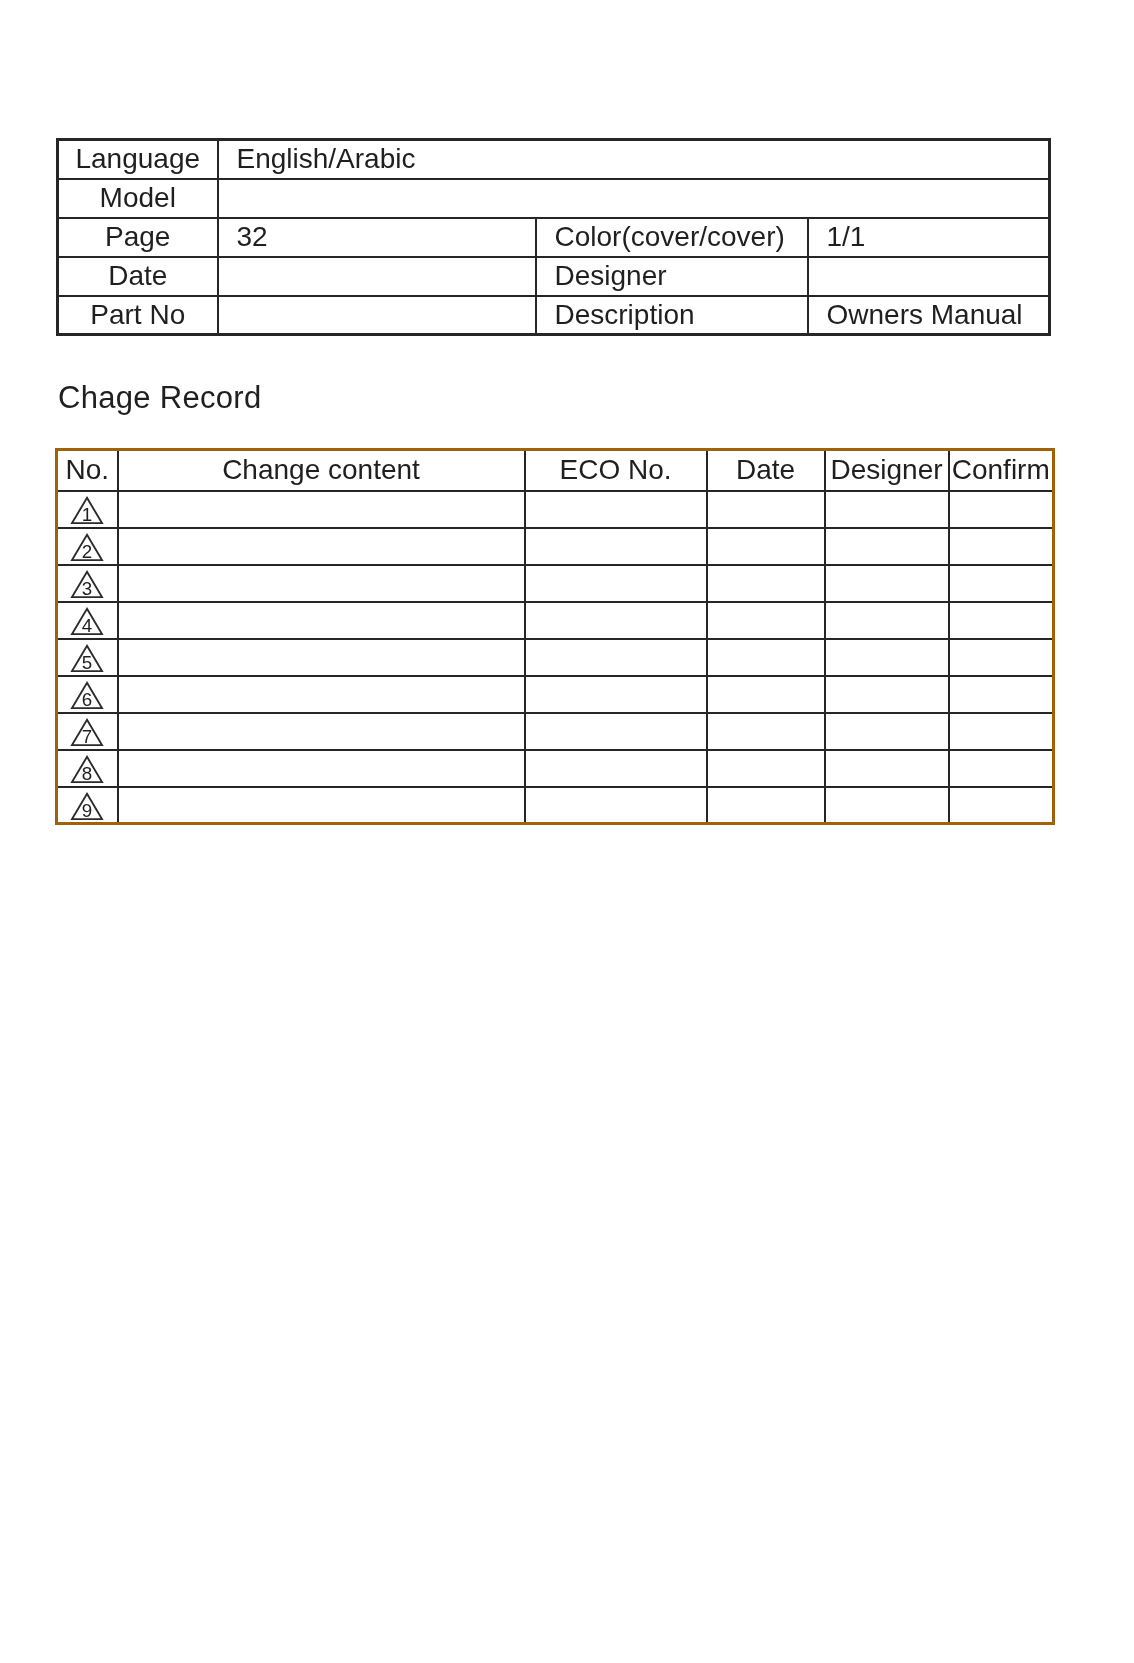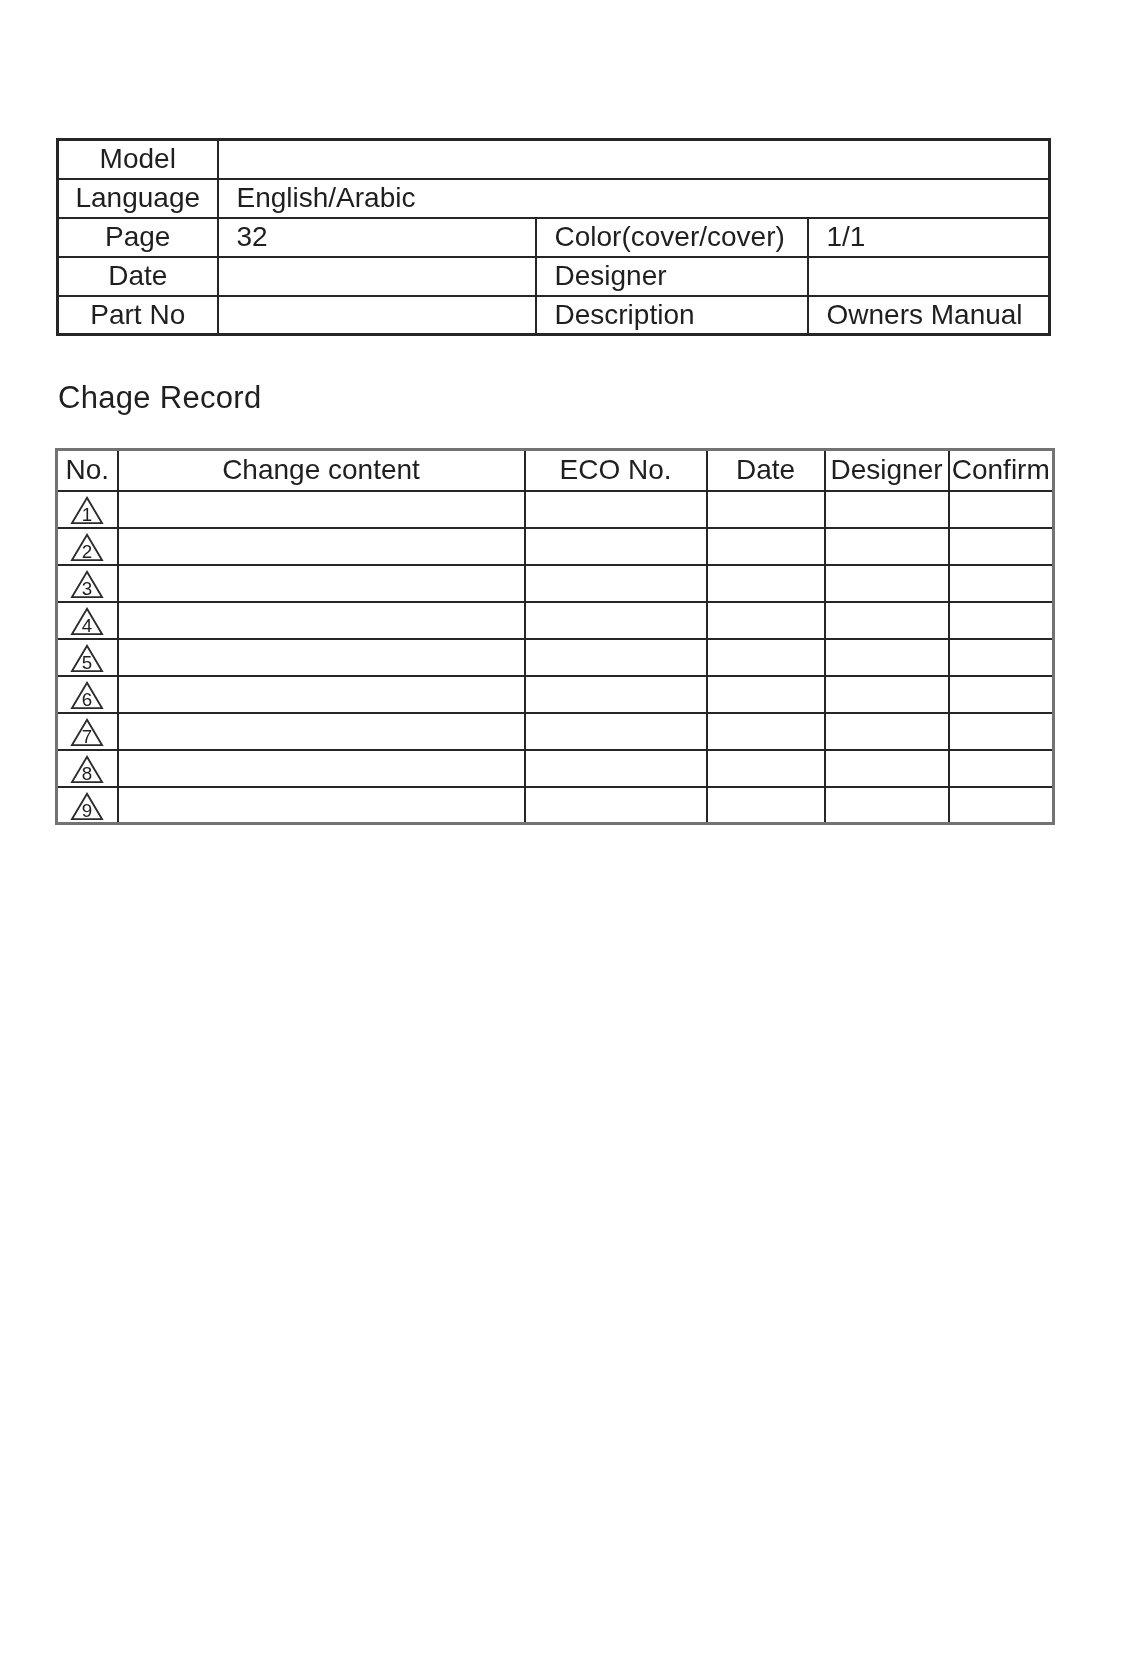--- a/index.html
+++ b/index.html
@@ -48,21 +48,21 @@
     font-size: 31px;
     letter-spacing: 0.3px;
     white-space: nowrap;
   }
 
   
   .rec {
     left: 55px;
     top: 448px;
     width: 997px;
-    border: 3px solid #737373;
+    border: 3px solid #a16207;
   }
   .rec th, .rec td {
     border: 2px solid #262626;
     vertical-align: middle;
     overflow: hidden;
   }
   .rec thead tr { height: 41px; }
   .rec tbody tr { height: 37px; }
   .rec th {
     font-size: 28px;
@@ -104,26 +104,26 @@
 
   <table class="spec">
     <colgroup>
       <col style="width:160px">
         <col style="width:318px">
         <col style="width:272px">
         <col style="width:242px">
     </colgroup>
     <tbody>
       <tr>
+        <td class="lbl">Language</td>
+        <td colspan="3">English/Arabic</td>
+      </tr>
+      <tr>
         <td class="lbl">Model</td>
         <td colspan="3"></td>
-      </tr>
-      <tr>
-        <td class="lbl">Language</td>
-        <td colspan="3">English/Arabic</td>
       </tr>
       <tr>
         <td class="lbl">Page</td>
         <td>32</td>
         <td>Color(cover/cover)</td>
         <td>1/1</td>
       </tr>
       <tr>
         <td class="lbl">Date</td>
         <td></td>

